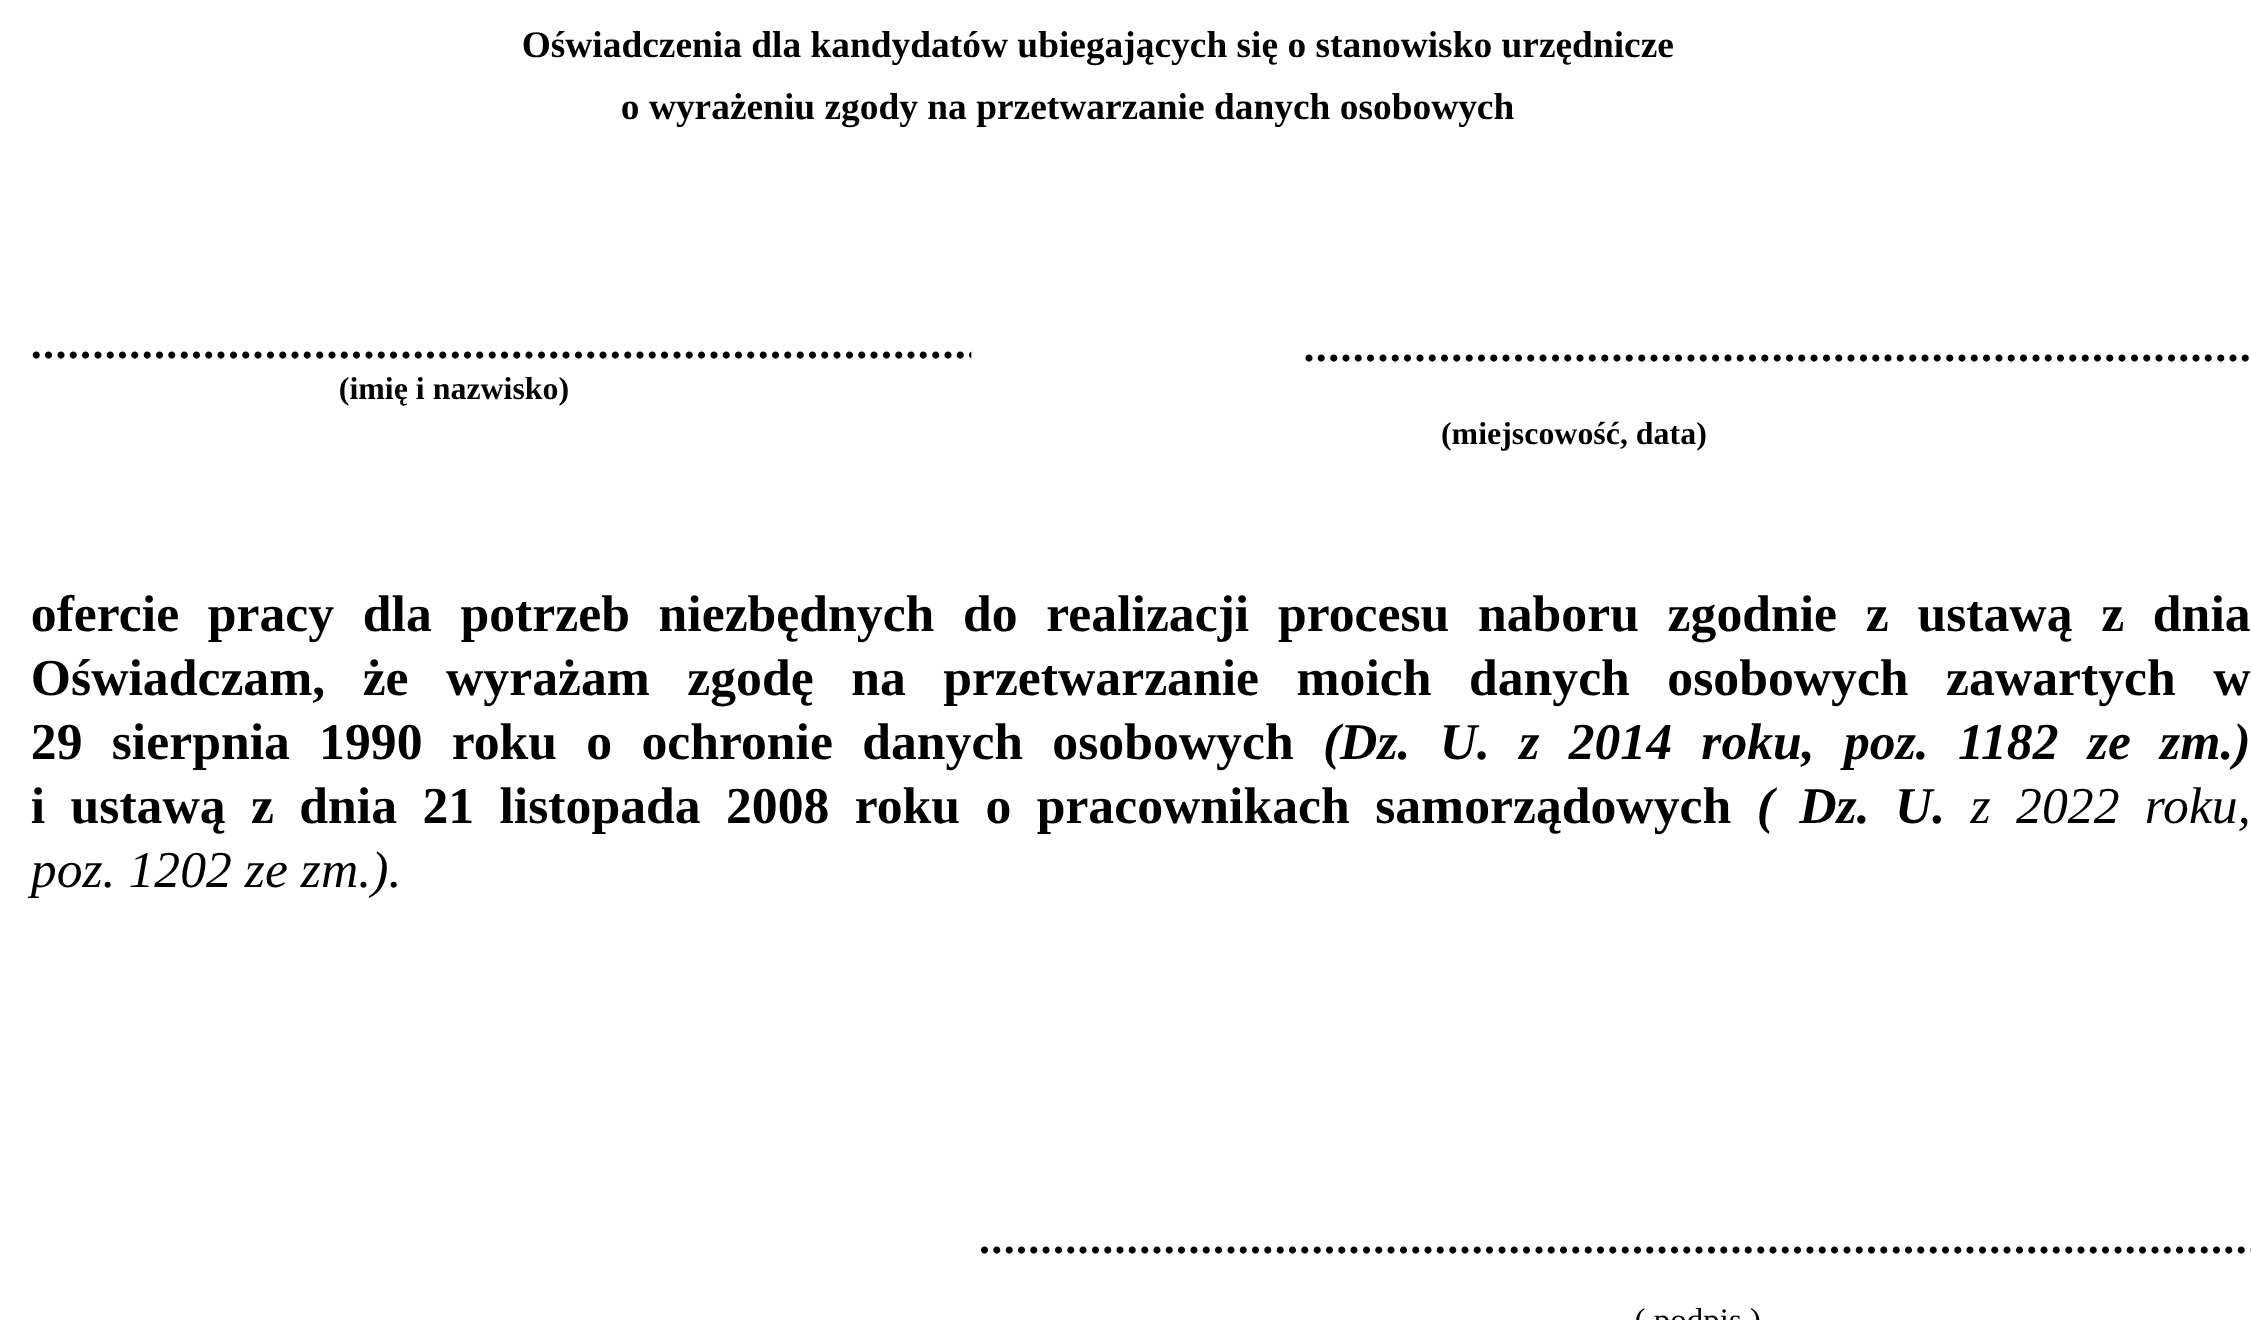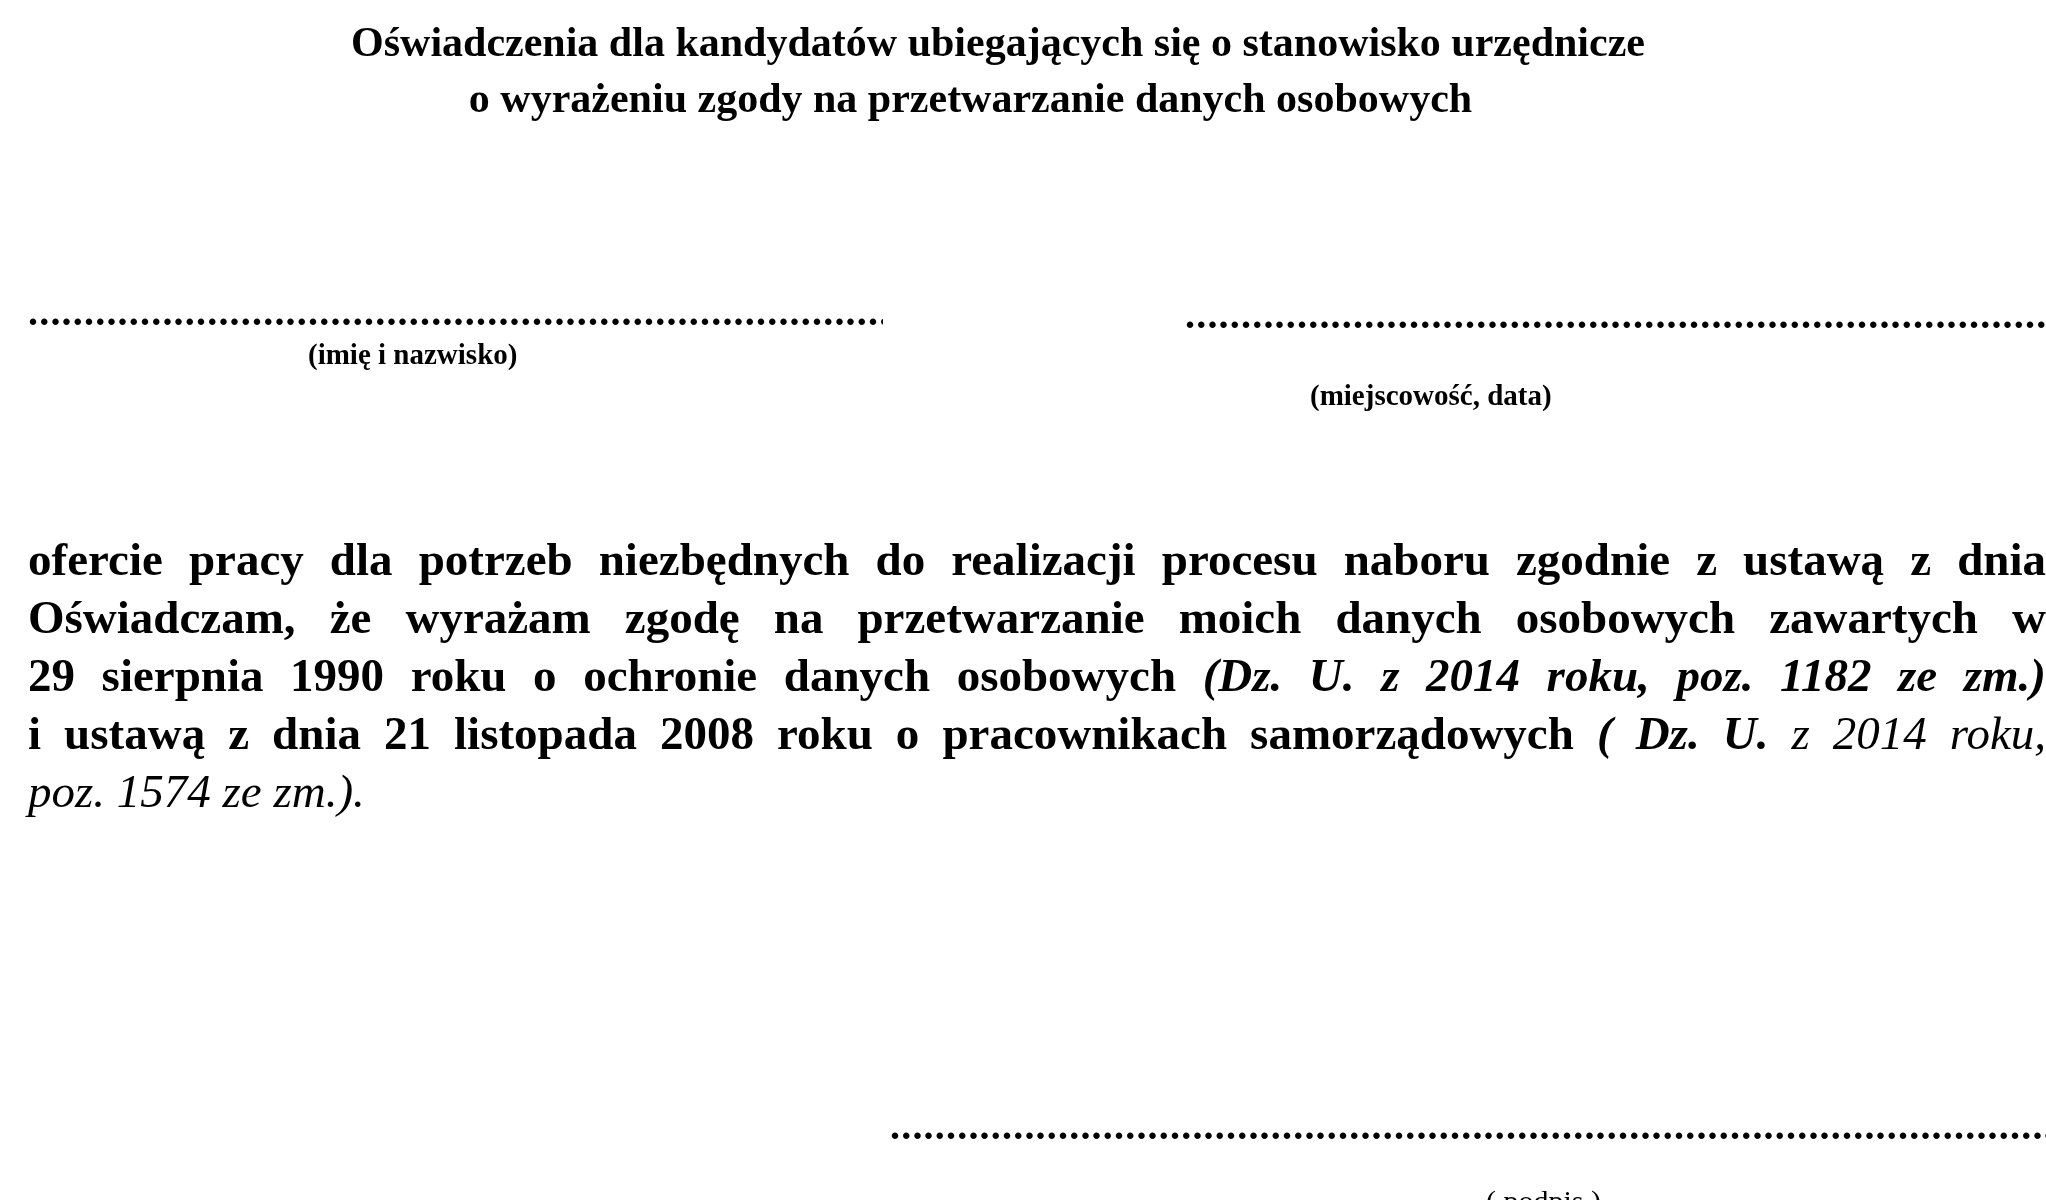--- a/index.html
+++ b/index.html
@@ -15,21 +15,21 @@
       font-family: "Liberation Serif", serif;
       color: #000000;
     }
     .title {
       position: absolute;
       left: 0;
       top: 14px;
       width: 2046px;
       text-align: center;
       font-weight: bold;
-      font-size: 42px;
+      font-size: 34px;
       line-height: 56px;
     }
     .title .line1 { display: block; margin-left: -50px; }
     .title .line2 { display: block; margin-left: -105px; }
 
     .dots {
       position: absolute;
       font-weight: bold;
       font-size: 40px;
       letter-spacing: 1.2px;
@@ -91,18 +91,18 @@
 <div class="dots dots-name">..........................................................................................................</div>
 <div class="caption caption-name">(imię i nazwisko)</div>
 
 <div class="dots dots-place">..........................................................................................................</div>
 <div class="caption caption-place">(miejscowość, data)</div>
 
 <div class="body-text">
   <span class="row">ofercie pracy dla potrzeb niezbędnych do realizacji procesu naboru zgodnie z ustawą z dnia</span>
   <span class="row">Oświadczam, że wyrażam zgodę na przetwarzanie moich danych osobowych zawartych w</span>
   <span class="row"><span>29 sierpnia 1990 roku o ochronie danych osobowych</span> <span class="it">(Dz. U. z 2014 roku, poz. 1182 ze zm.)</span></span>
-  <span class="row"><span>i ustawą z dnia 21 listopada 2008 roku o pracownikach samorządowych</span> <span class="it">( Dz. U.</span> <span class="it-n">z 2014 roku,</span></span>
-  <span class="row last">poz. 1574 ze zm.).</span>
+  <span class="row"><span>i ustawą z dnia 21 listopada 2008 roku o pracownikach samorządowych</span> <span class="it">( Dz. U.</span> <span class="it-n">z 2022 roku,</span></span>
+  <span class="row last">poz. 1202 ze zm.).</span>
 </div>
 
 <div class="dots dots-sign">............................................................................................................................................</div>
 <div class="caption caption-sign">( podpis )</div>
 
 </body></html>

